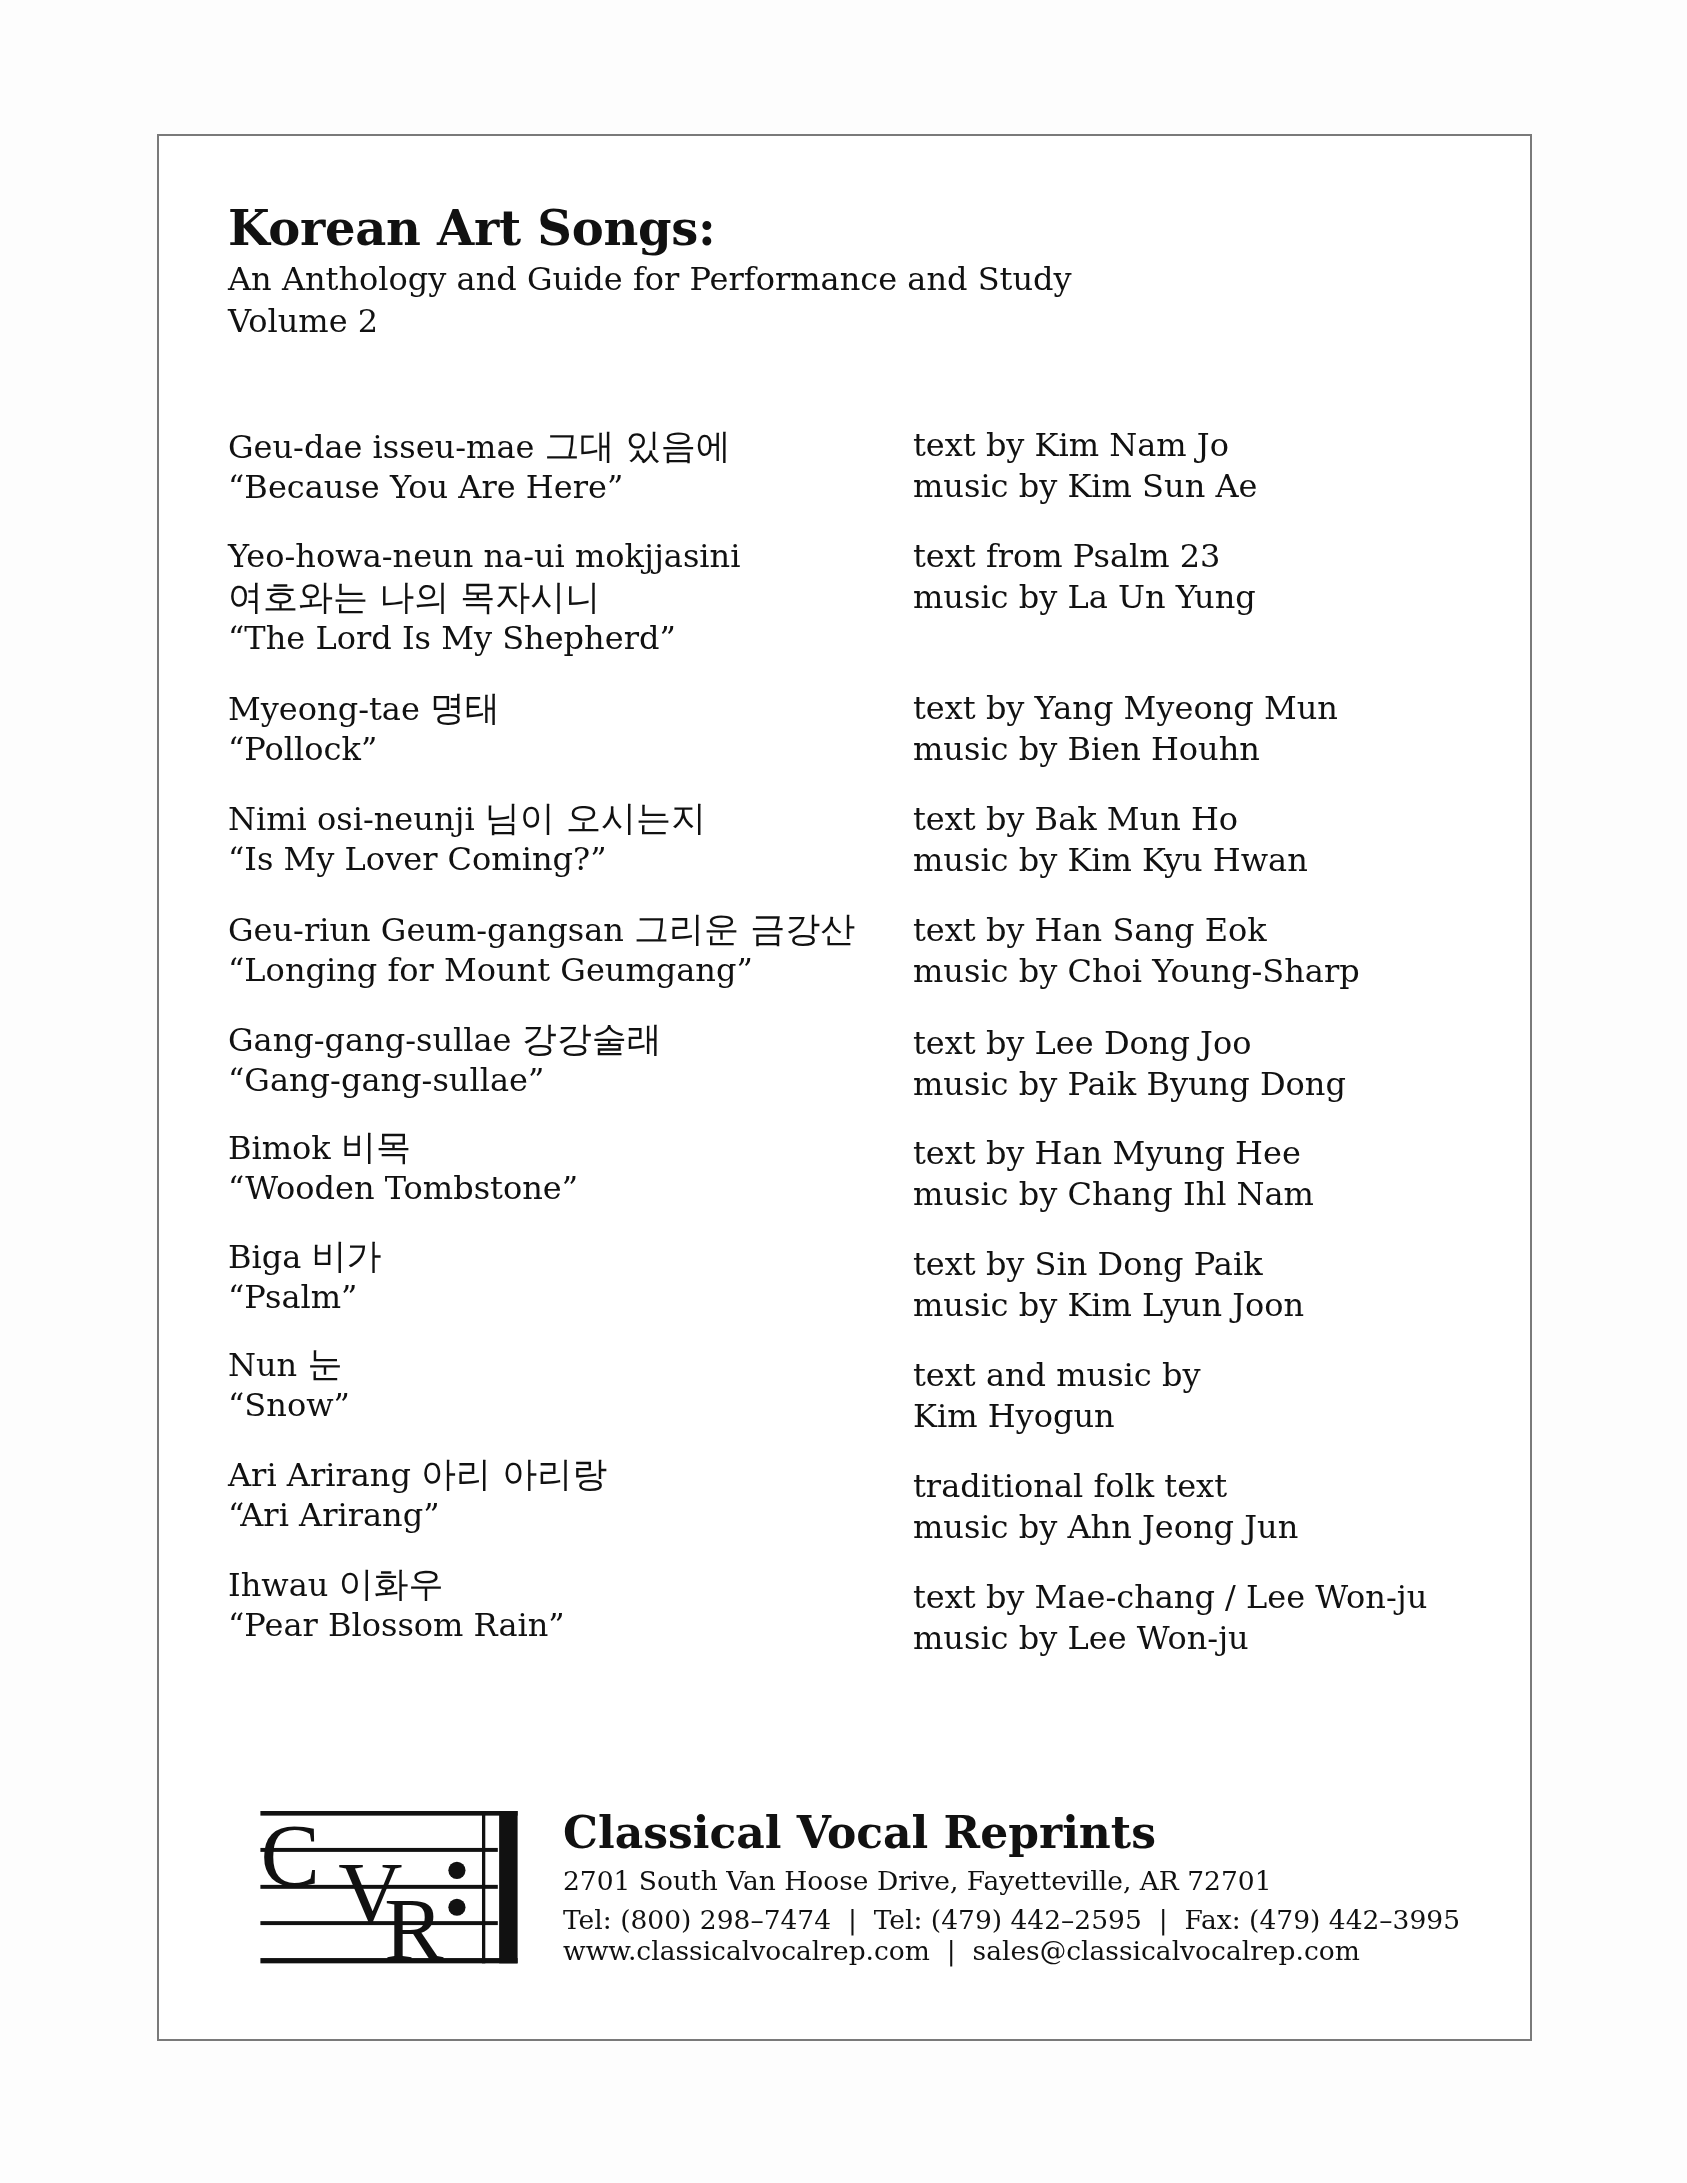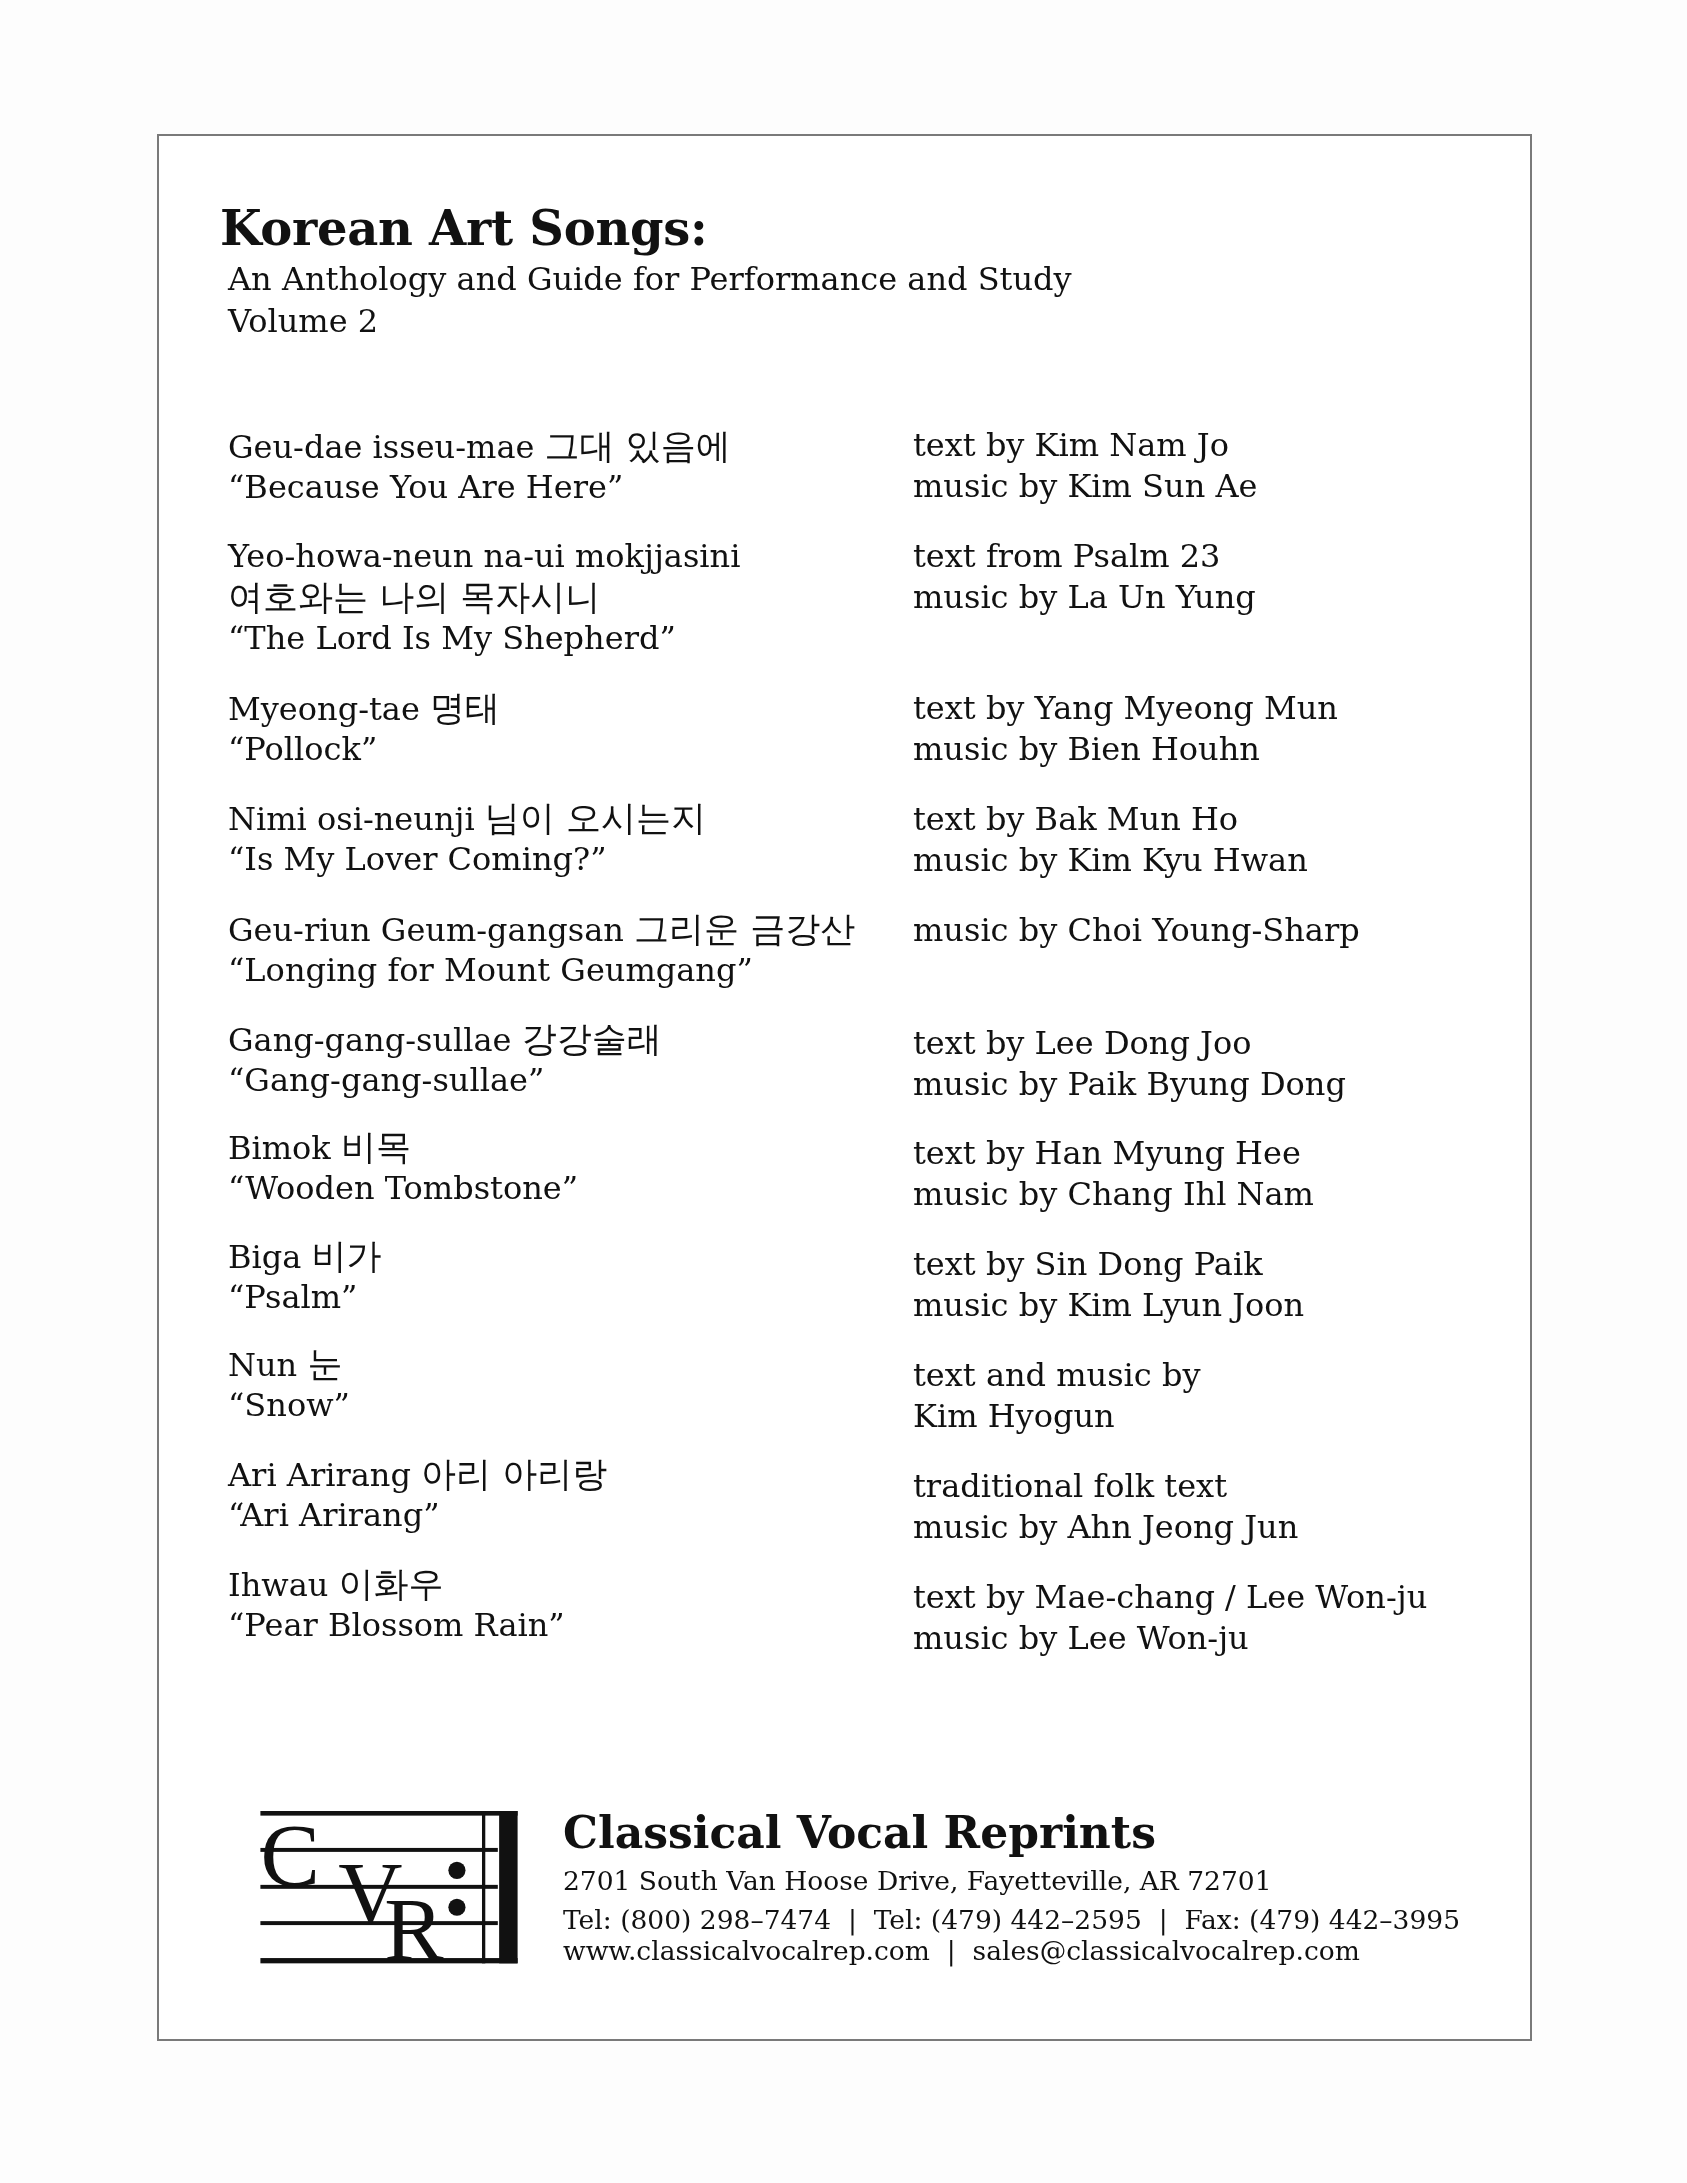--- a/index.html
+++ b/index.html
@@ -9,21 +9,21 @@
     font-family: "DejaVu Serif", "Liberation Serif", serif;
     color: #111111;
   }
   .frame {
     position: absolute; left: 157px; top: 134px;
     width: 1375px; height: 1907px;
     border: 2.6px solid #7a7a7a; background: #ffffff; box-sizing: border-box;
   }
   .abs { position: absolute; white-space: nowrap; }
   .title {
-    left: 220px; top: 198px; font-size: 48px; font-weight: bold; line-height: 60px;
+    left: 228px; top: 198px; font-size: 48px; font-weight: bold; line-height: 60px;
     letter-spacing: -0.3px;
   }
   .subtitle { left: 228px; top: 258px; font-size: 32px; line-height: 42px; }
   .volume { left: 228px; top: 300px; font-size: 32px; line-height: 42px; }
   .song-left, .song-right { position: absolute; font-size: 32px; line-height: 41px; white-space: nowrap; }
   .song-left { left: 228px; }
   .song-right { left: 913px; }
   .song-left div, .song-right div { height: 41px; }
   .korean { font-family: "DejaVu Sans", sans-serif; font-size: 35px; font-weight: normal; }
   .logo { position: absolute; left: 260px; top: 1811px; width: 258px; height: 153px; }
@@ -74,20 +74,21 @@
 <div class="song-right" style="top:799px">
   <div>text by Bak Mun Ho</div>
   <div>music by Kim Kyu Hwan</div>
 </div>
 
 <div class="song-left" style="top:909px">
   <div><span>Geu-riun Geum-gangsan</span> <span class="korean">그리운 금강산</span></div>
   <div>“Longing for Mount Geumgang”</div>
 </div>
 <div class="song-right" style="top:910px">
+  <div>text by Han Sang Eok</div>
   <div>music by Choi Young-Sharp</div>
 </div>
 
 <div class="song-left" style="top:1019px">
   <div><span>Gang-gang-sullae</span> <span class="korean">강강술래</span></div>
   <div>“Gang-gang-sullae”</div>
 </div>
 <div class="song-right" style="top:1023px">
   <div>text by Lee Dong Joo</div>
   <div>music by Paik Byung Dong</div>

